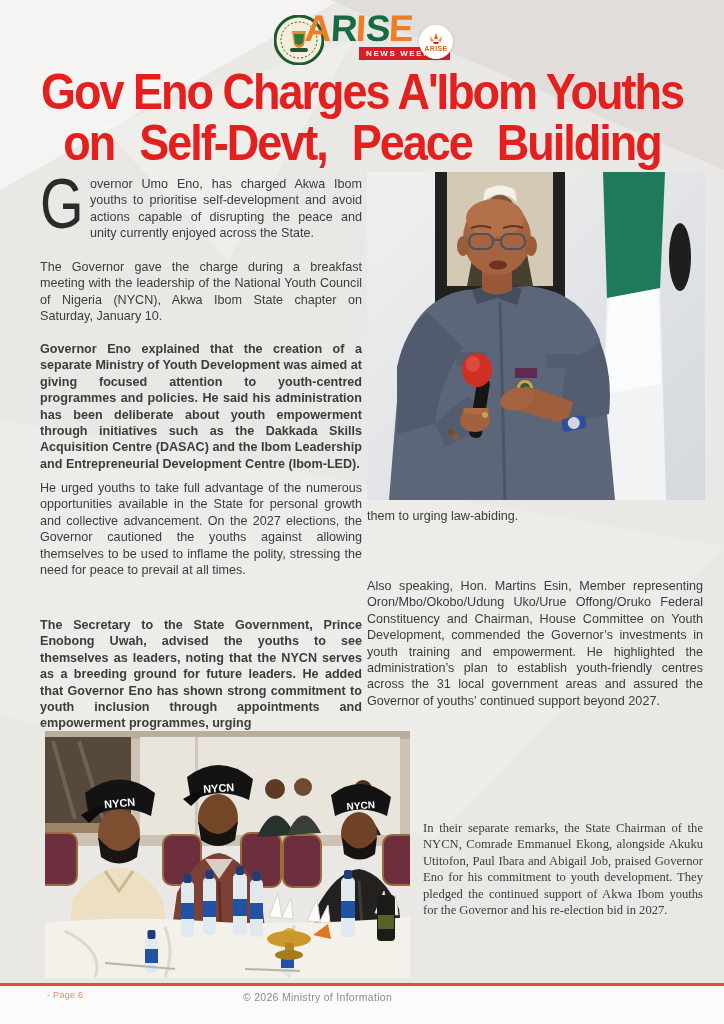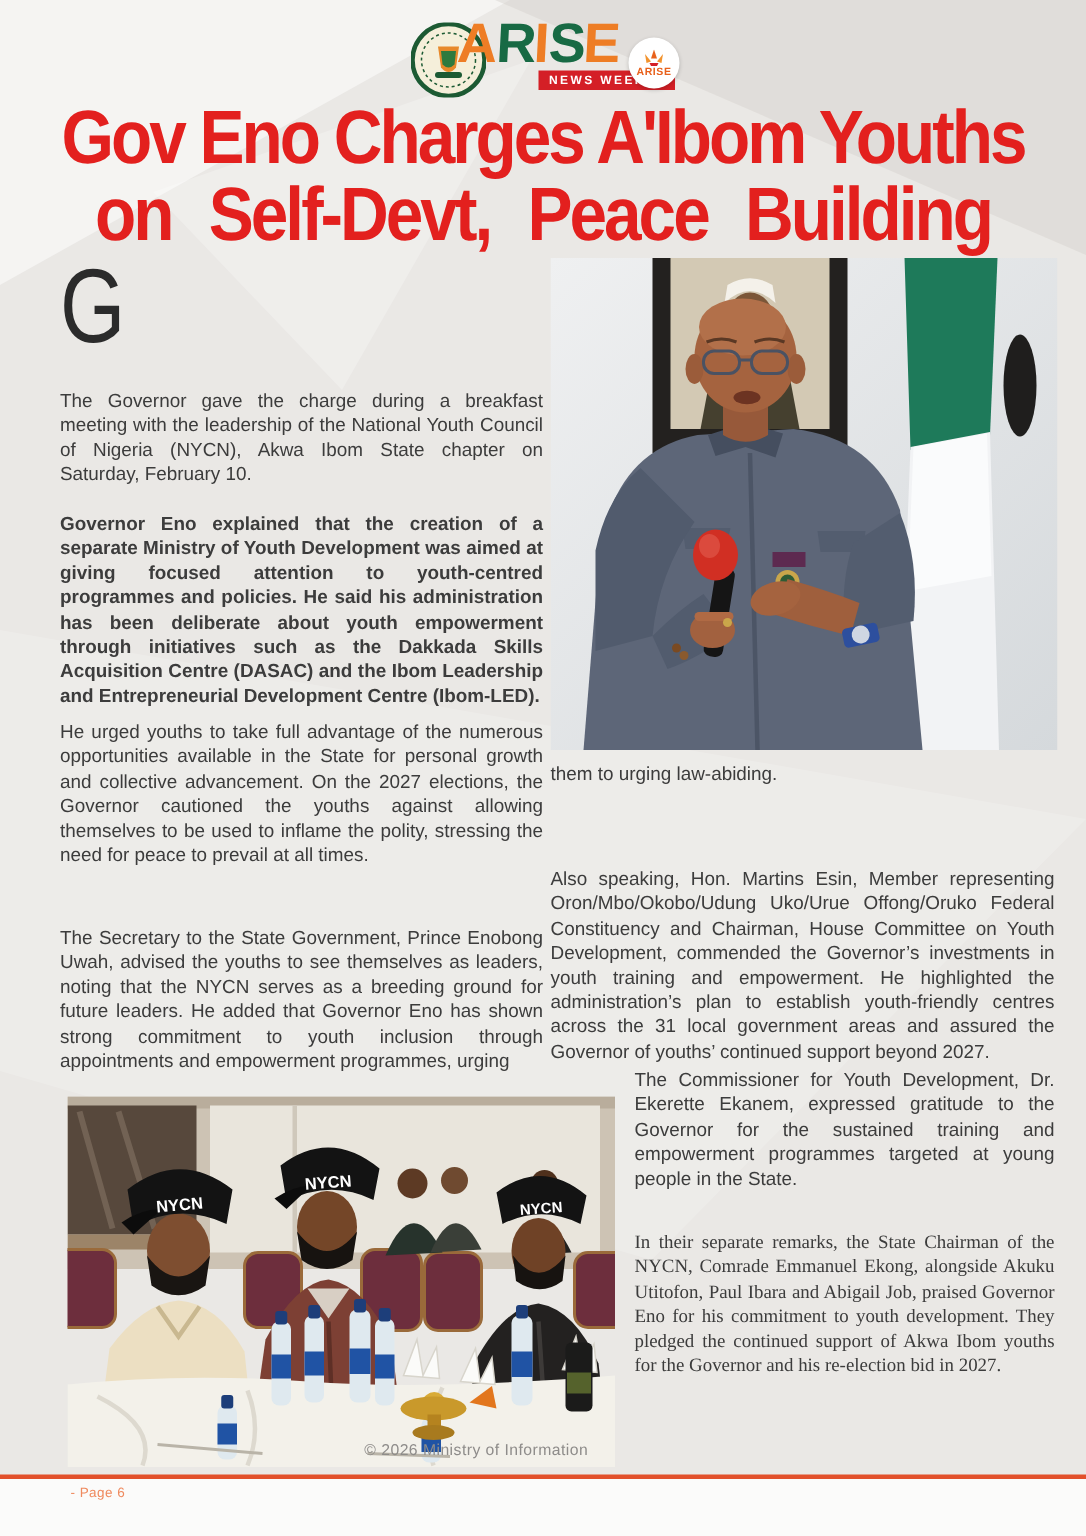--- a/index.html
+++ b/index.html
@@ -27,34 +27,34 @@
   
   .headline{position:absolute;left:0;top:66px;width:724px;text-align:center;color:#e3201e;font-weight:bold;line-height:1.02;transform:scaleY(1.12);transform-origin:top center;}
   .hl{font-size:45px;letter-spacing:-2px;}
   .hl2{word-spacing:.32em;}
 
   
   p.body{position:absolute;margin:0;text-align:justify;font-size:12.6px;line-height:16.4px;color:#3c3c3c;}
   .colL{left:40px;width:322px;}
   .colR{left:367px;width:336px;}
   .colRI{left:423px;width:280px;}
-  #p1{top:176px;} #p2{top:259px;} #p3{top:341px;font-weight:bold;} #p4{top:480px;} #p5{top:617px;}
+  #p1{top:176px;} #p2{top:259px;} #p3{top:341px;font-weight:bold;} #p4{top:480px;} #p5{top:617px;font-weight:bold;}
   #r1{top:508px;} #r2{top:549px;margin-top:29px;} #r3{top:712px;} #r4{top:820px;font-family:Liberation Serif, serif;}
   .dropcap{float:left;width:46px;height:50px;font-size:70px;line-height:52px;color:#2b2b2b;transform:scaleX(.8);transform-origin:0 0;margin:2px 4px 0 0;font-weight:400;}
 
   
   .photoTop{position:absolute;left:367px;top:172px;width:338px;height:328px;}
   .photoBottom{position:absolute;left:45px;top:731px;width:365px;height:247px;}
   .photoTop svg,.photoBottom svg{display:block;width:100%;height:100%;}
 
   
   .footwhite{position:absolute;left:0;top:986px;width:724px;height:38px;background:#fbfbfa;}
   .footline{position:absolute;left:0;top:983px;width:724px;height:3px;background:#e2502b;}
   .pagenum{position:absolute;left:47px;top:990px;font-size:9px;color:#ef8a5e;letter-spacing:.3px;}
-  .copyright{position:absolute;left:0;top:961px;width:635px;text-align:center;font-size:10.5px;color:#8e8c8a;letter-spacing:.3px;}
+  .copyright{position:absolute;left:0;top:991px;width:635px;text-align:center;font-size:10.5px;color:#8e8c8a;letter-spacing:.3px;}
 </style>
 </head>
 <body>
 
 <div class="page">
 
   <div class="facet f1"></div>
   <div class="facet f2"></div>
   <div class="facet f3"></div>
   <div class="facet f4"></div>
@@ -80,22 +80,22 @@
       <path d="M5,9 h6 l-1,2 h-4 z" fill="#d41f26"></path>
     </svg>
     <span class="btext">ARISE</span>
   </div>
 
   <div class="headline">
     <div class="hl hl1">Gov Eno Charges A'Ibom Youths</div>
     <div class="hl hl2">on Self-Devt, Peace Building</div>
   </div>
 
-  <p class="body colL" id="p1"><span class="dropcap">G</span></p>
-  <p class="body colL" id="p2">The Governor gave the charge during a breakfast meeting with the leadership of the National Youth Council of Nigeria (NYCN), Akwa Ibom State chapter on Saturday, February 10.</p>
+  <p class="body colL" id="p1"><span class="dropcap">G</span><span>overnor Umo Eno, has charged Akwa Ibom youths to prioritise self-development and avoid actions capable of disrupting the peace and unity currently enjoyed across the State.</span></p>
+  <p class="body colL" id="p2">The Governor gave the charge during a breakfast meeting with the leadership of the National Youth Council of Nigeria (NYCN), Akwa Ibom State chapter on Saturday, January 10.</p>
   <p class="body colL" id="p3">Governor Eno explained that the creation of a separate Ministry of Youth Development was aimed at giving focused attention to youth-centred programmes and policies. He said his administration has been deliberate about youth empowerment through initiatives such as the Dakkada Skills Acquisition Centre (DASAC) and the Ibom Leadership and Entrepreneurial Development Centre (Ibom-LED).</p>
   <p class="body colL" id="p4">He urged youths to take full advantage of the numerous opportunities available in the State for personal growth and collective advancement. On the 2027 elections, the Governor cautioned the youths against allowing themselves to be used to inflame the polity, stressing the need for peace to prevail at all times.</p>
   <p class="body colL" id="p5">The Secretary to the State Government, Prince Enobong Uwah, advised the youths to see themselves as leaders, noting that the NYCN serves as a breeding ground for future leaders. He added that Governor Eno has shown strong commitment to youth inclusion through appointments and empowerment programmes, urging</p>
 
   <figure class="photoTop" style="margin:0">
     <svg viewBox="0 0 338 328" preserveAspectRatio="none">
       <defs>
         <linearGradient id="wall" x1="0" y1="0" x2="1" y2="1">
           <stop offset="0" stop-color="#eff0f1"></stop>
             <stop offset="1" stop-color="#d5d9dc"></stop>
@@ -153,21 +153,20 @@
           <circle cx="207" cy="251" r="6" fill="#cfd6e2"></circle>
         </g>
         <circle cx="84" cy="260" r="3" fill="#7a4a22"></circle>
         <circle cx="89" cy="265" r="3" fill="#8a5a2e"></circle>
       </g>
     </svg>
   </figure>
 
   <p class="body colR" id="r1">them to urging law-abiding.</p>
   <p class="body colR" id="r2">Also speaking, Hon. Martins Esin, Member representing Oron/Mbo/Okobo/Udung Uko/Urue Offong/Oruko Federal Constituency and Chairman, House Committee on Youth Development, commended the Governor’s investments in youth training and empowerment. He highlighted the administration’s plan to establish youth-friendly centres across the 31 local government areas and assured the Governor of youths’ continued support beyond 2027.</p>
-  <p class="body colRI" id="r3">The Commissioner for Youth Development, Dr. Ekerette Ekanem, expressed gratitude to the Governor for the sustained training and empowerment programmes targeted at young people in the State.</p>
   <p class="body colRI" id="r4">In their separate remarks, the State Chairman of the NYCN, Comrade Emmanuel Ekong, alongside Akuku Utitofon, Paul Ibara and Abigail Job, praised Governor Eno for his commitment to youth development. They pledged the continued support of Akwa Ibom youths for the Governor and his re-election bid in 2027.</p>
 
   <figure class="photoBottom" style="margin:0">
     <svg viewBox="0 0 365 247" preserveAspectRatio="none">
       <rect width="365" height="115" fill="#cdc3b4"></rect>
       <rect width="365" height="8" fill="#b9ad9c"></rect>
       <rect x="0" y="6" width="86" height="86" fill="#57483c"></rect>
       <path d="M8,10 L30,88 M34,10 L58,88" stroke="#8d7c6c" stroke-width="4" opacity=".5"></path>
       <rect x="0" y="92" width="86" height="10" fill="#9c8468"></rect>
       <rect x="95" y="6" width="260" height="98" fill="#e9e5dc"></rect>

